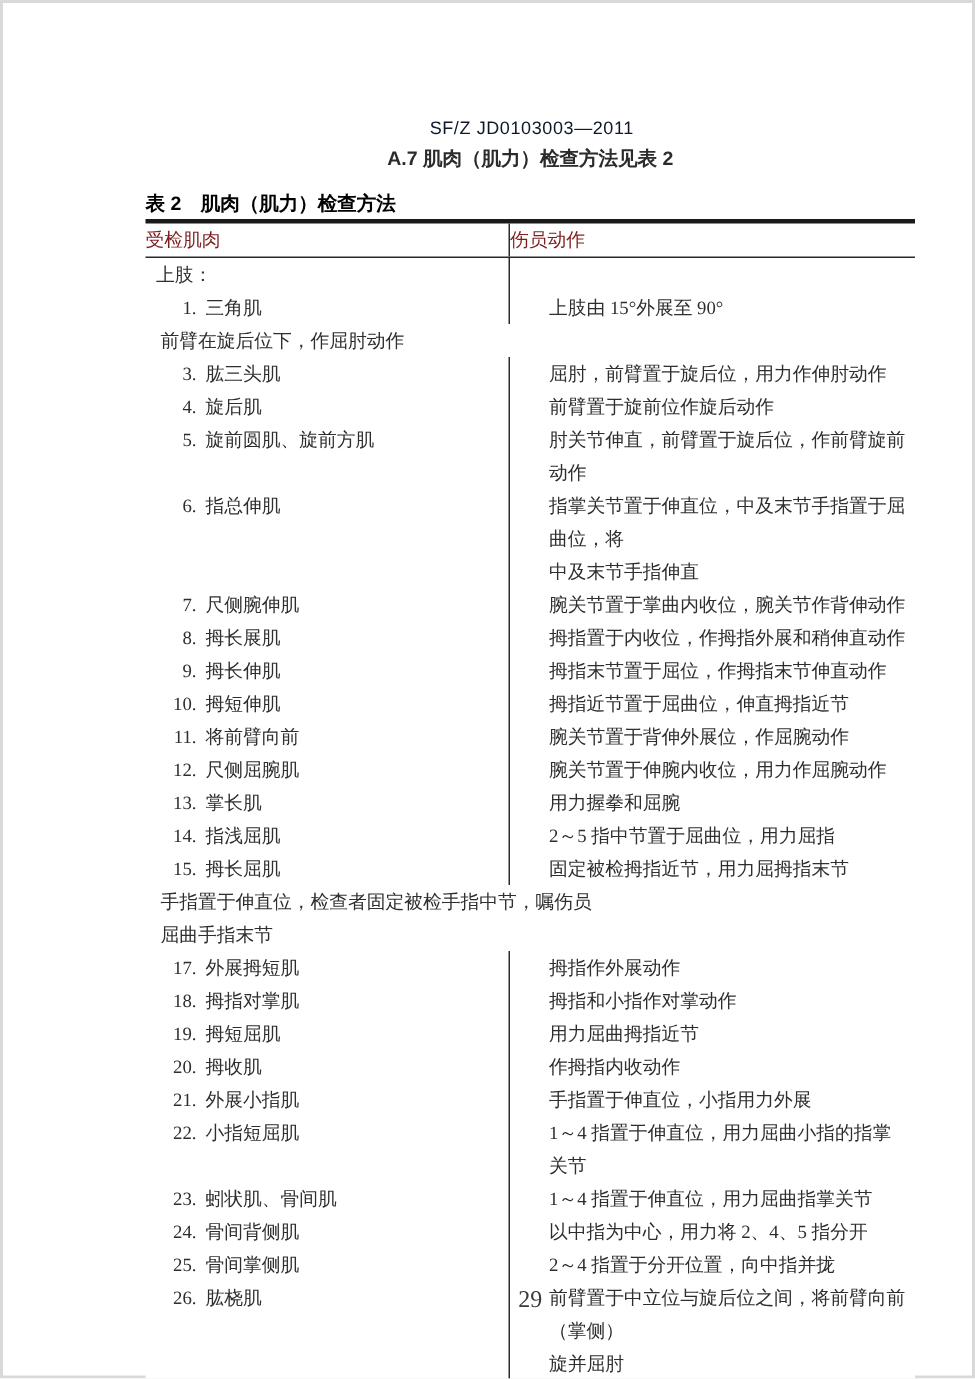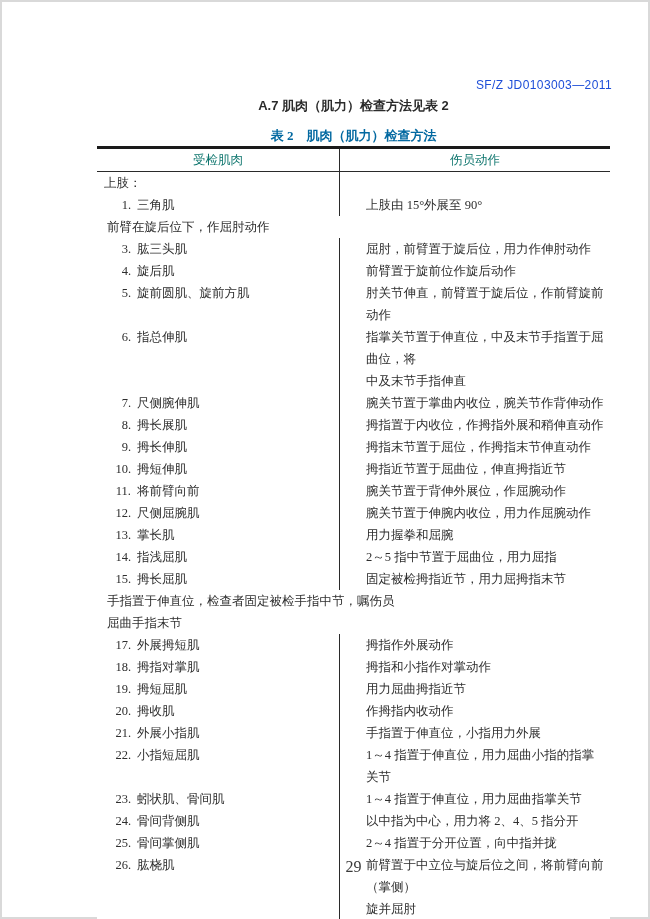--- a/index.html
+++ b/index.html
@@ -12,61 +12,60 @@
     position: relative;
     width: 650px;
     height: 919px;
     background: #ffffff;
     box-shadow: inset 0 0 0 2px #d9d9d9;
     overflow: hidden;
   }
   .doc-number {
     position: absolute;
     top: 78px; left: 97px; width: 515px;
-    text-align: right;
+    text-align: center;
     font-family: "Liberation Sans", "DejaVu Sans", sans-serif;
     font-size: 12px;
     letter-spacing: 0.4px;
-    color: #1d4ed8;
+    color: #0f172a;
   }
   .section-heading {
     position: absolute;
     top: 97px; left: 97px; width: 513px;
     text-align: center;
     font-family: "Liberation Sans", "DejaVu Sans", sans-serif;
     font-weight: bold;
     font-size: 13px;
     color: #2b2b2b;
   }
   .table-caption {
     position: absolute;
     top: 127px; left: 97px; width: 513px;
-    text-align: center;
-    font-family: Liberation Serif, serif;
+    font-family: Liberation Sans, sans-serif;
     font-weight: bold;
     font-size: 13px;
-    color: #0369a1;
+    color: #000000;
   }
   .muscle-table {
     position: absolute;
     top: 146px; left: 97px; width: 513px;
     border-top: 3px solid #1a1a1a;
     border-bottom: 3px solid #1a1a1a;
     background: #ffffff;
   }
   .thead {
     display: flex;
     height: 23px;
     border-bottom: 1px solid #2a2a2a;
   }
   .th {
     font-size: 12.5px;
     line-height: 23px;
-    text-align: center;
-    color: #0f766e;
+    text-align: left;
+    color: #7f1d1d;
   }
   .th-muscle { width: 243px; border-right: 1px solid #2a2a2a; }
   .th-action { flex: 1; }
   .row { display: flex; min-height: 22px; gap: 16px; }
   .td-left {
     width: 243px;
     border-right: 1px solid #2a2a2a;
     padding-left: 7px;
     font-size: 12.5px;
     line-height: 22px;

